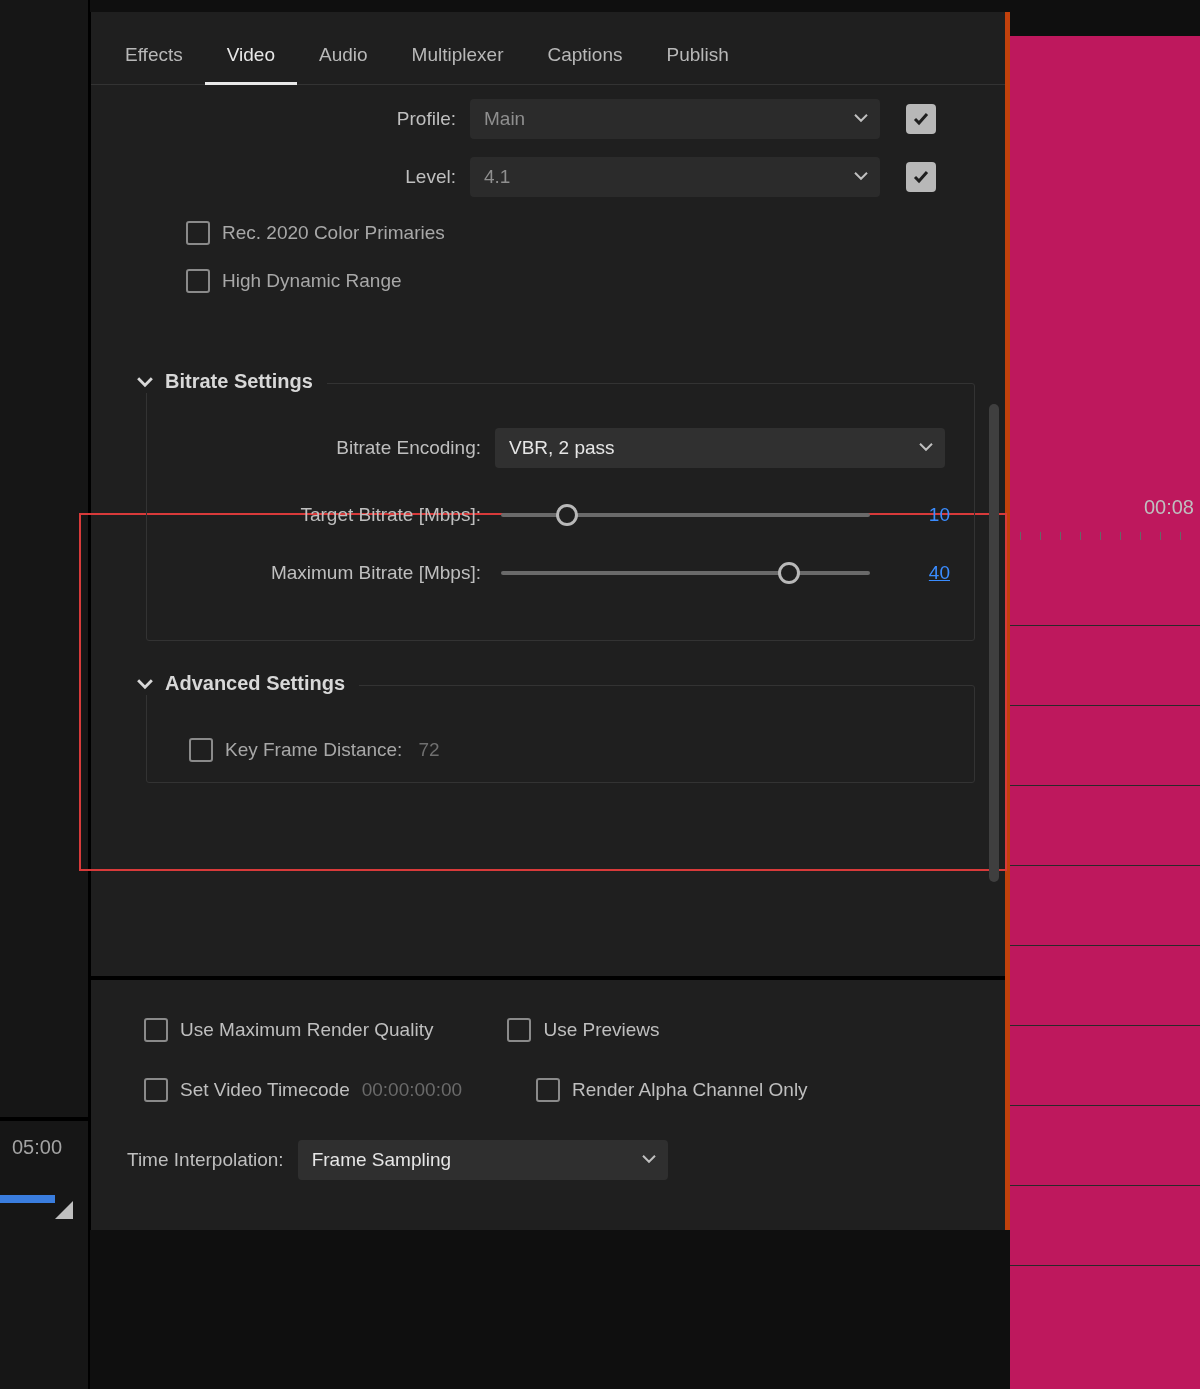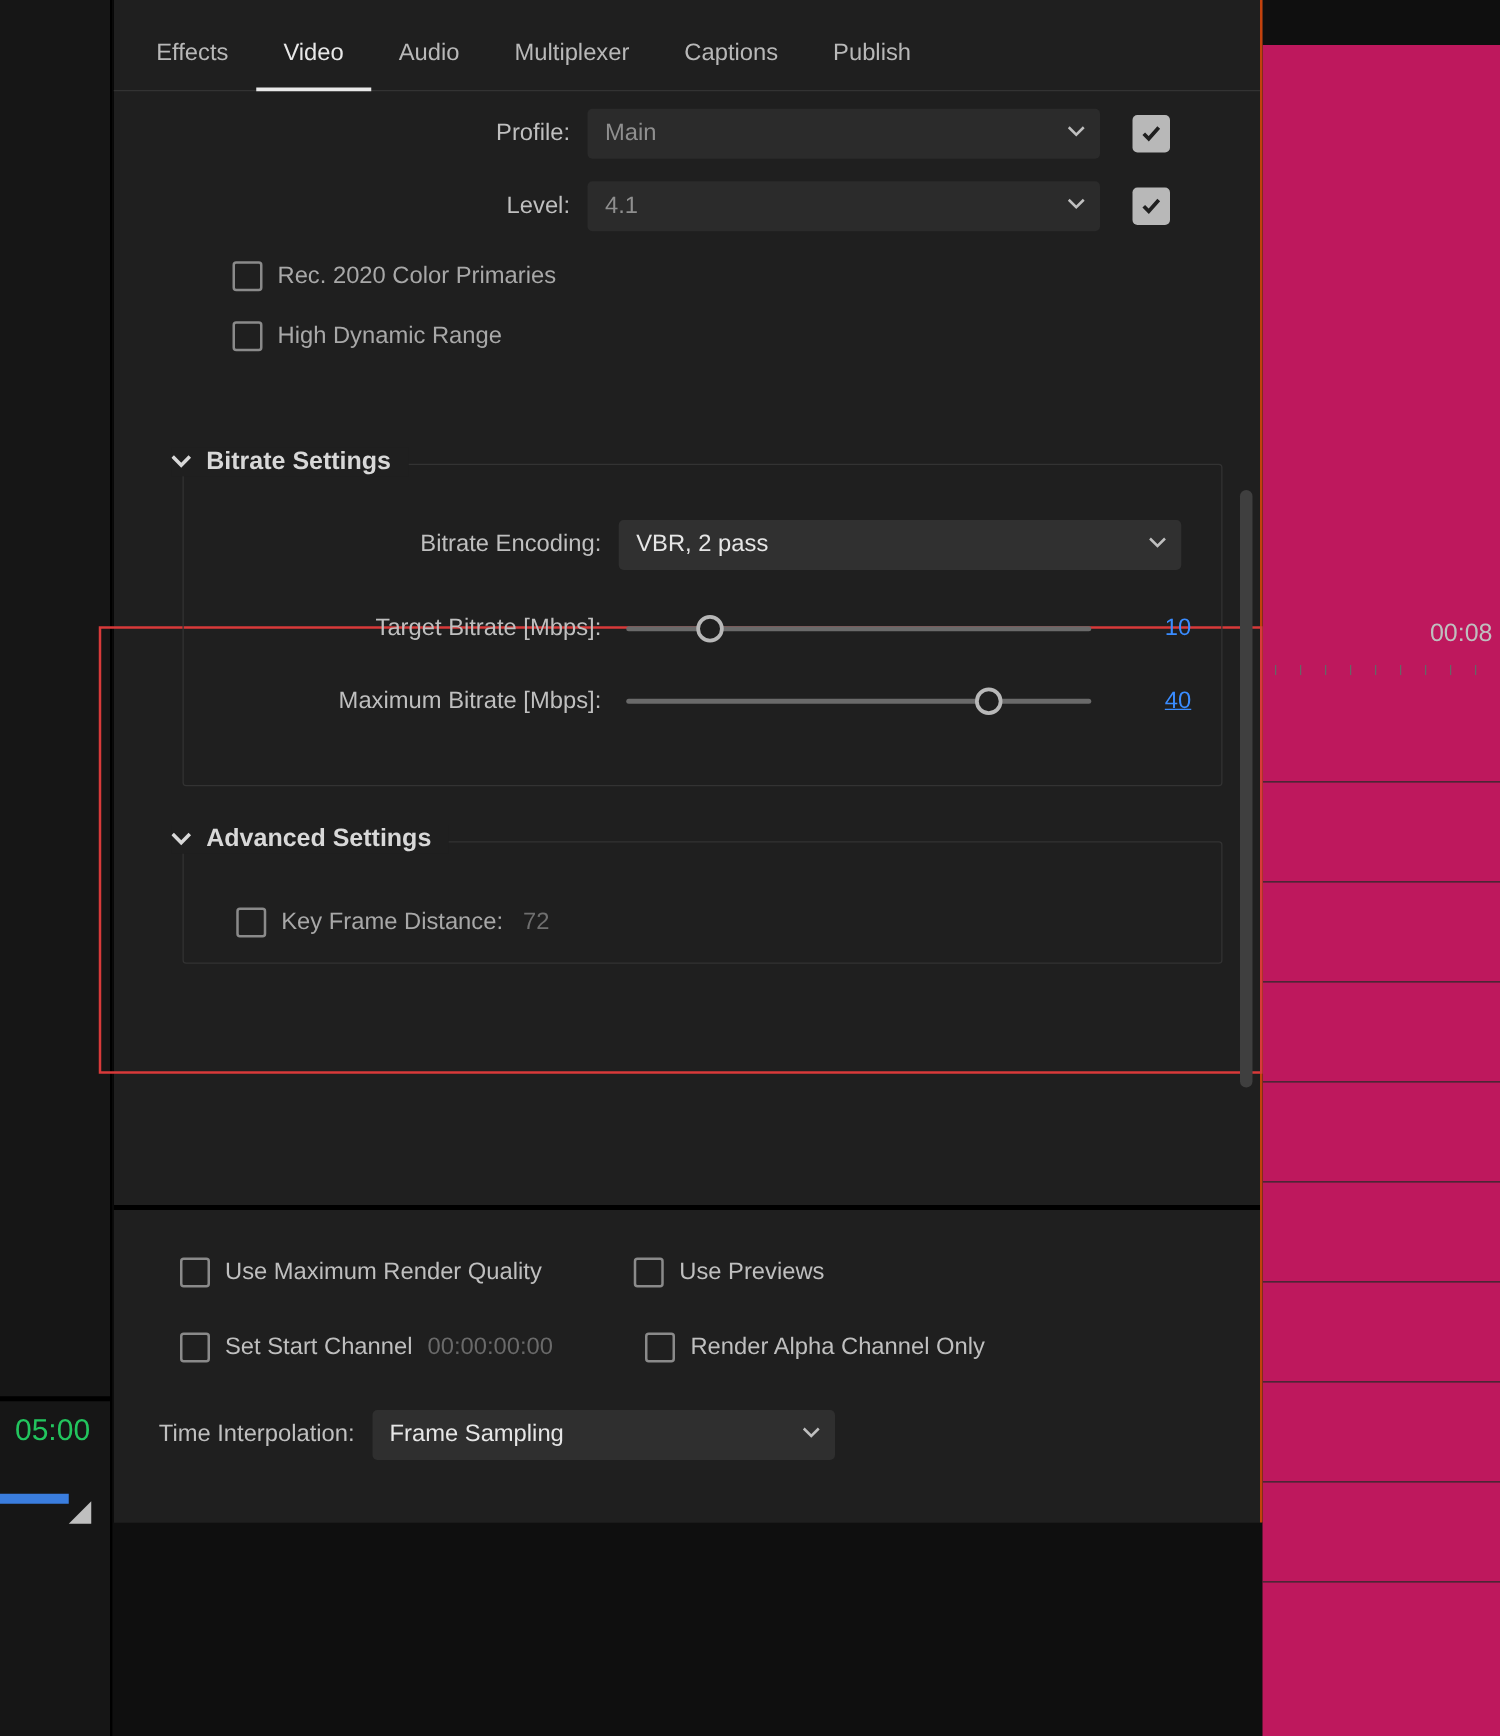--- a/index.html
+++ b/index.html
@@ -1,30 +1,30 @@
 <!DOCTYPE html>
 <html><head>
 <meta charset="utf-8">
 <style>
   * { box-sizing: border-box; margin: 0; padding: 0; font-family: -apple-system, "Segoe UI", Arial, sans-serif; }
   body { background: #0f0f0f; color: #a8a8a8; width: 1200px; height: 1389px; overflow: hidden; font-size: 19px; position: relative; }
 
   .left-strip { position: absolute; left: 0; top: 0; width: 90px; height: 100%; background: #161616; border-right: 2px solid #000; }
-  .left-strip .timecode { position: absolute; bottom: 230px; left: 12px; color: #22c55e; font-size: 24px; text-align: right; }
+  .left-strip .timecode { position: absolute; bottom: 230px; left: 12px; color: #a3a3a3; font-size: 20px; text-align: right; }
   .left-strip .bluebar { position: absolute; bottom: 186px; left: 0; width: 55px; height: 8px; background: #3a7dde; }
   .left-strip .wedge { position: absolute; bottom: 170px; left: 55px; width: 0; height: 0; border-bottom: 18px solid #bfbfbf; border-left: 18px solid transparent; }
   .left-strip .divider { position: absolute; bottom: 268px; left:0; width:100%; height:4px; background:#000; }
 
   .right-strip { position: absolute; right: 0; top: 0; width: 190px; height: 100%; background: #be185d; margin-top: 36px; }
   .right-strip .ruler-tc { position: absolute; top: 460px; right: 6px; color: #bfbfbf; font-size: 20px; }
   .right-strip .ticks { position: absolute; top: 490px; right: 0; width: 190px; height: 14px; }
   .right-strip .ticks span { position:absolute; bottom:0; width:1px; height:8px; background:#666; }
   .right-strip .rows div { height: 80px; border-bottom: 1px solid #2a2a2a; }
 
-  .panel { position: absolute; left: 90px; top: 0; width: 920px; height: 1218px; background: #1f1f1f; border-left: 1px solid #000; border-right: 2px solid #c2410c; }
+  .panel { position: absolute; left: 90px; top: 12px; width: 920px; height: 1218px; background: #1f1f1f; border-left: 1px solid #000; border-right: 5px solid #c2410c; }
   .tabs { display: flex; gap: 0; padding: 22px 12px 0 12px; border-bottom: 1px solid #333; }
   .tabs .tab { padding: 10px 22px 16px 22px; color: #b8b8b8; cursor: pointer; }
   .tabs .tab.active { color: #e8e8e8; border-bottom: 3px solid #e8e8e8; margin-bottom:-1px; font-weight: 500; }
 
   .body { position: relative; padding: 0 30px 0 55px; }
 
   .row { display: flex; align-items: center; margin: 18px 0; gap: 14px; }
   .row .label { width: 310px; text-align: right; color: #bfbfbf; }
 
   .dropdown { flex: 1; max-width: 410px; height: 40px; background: #2b2b2b; border-radius: 4px; display: flex; align-items: center; padding: 0 14px; color: #8f8f8f; position: relative; }
@@ -228,21 +228,21 @@
         <span class="lbl">Use Maximum Render Quality</span>
       </div>
       <div class="chk-line">
         <div class="checkbox"></div>
         <span class="lbl">Use Previews</span>
       </div>
     </div>
     <div class="inline-group">
       <div class="chk-line">
         <div class="checkbox"></div>
-        <span class="lbl">Set Start Channel</span>
+        <span class="lbl">Set Video Timecode</span>
         <span class="disabled">00:00:00:00</span>
       </div>
       <div class="chk-line">
         <div class="checkbox"></div>
         <span class="lbl">Render Alpha Channel Only</span>
       </div>
     </div>
 
     <div class="interp-row">
       <span style="color:#bfbfbf;">Time Interpolation:</span>

